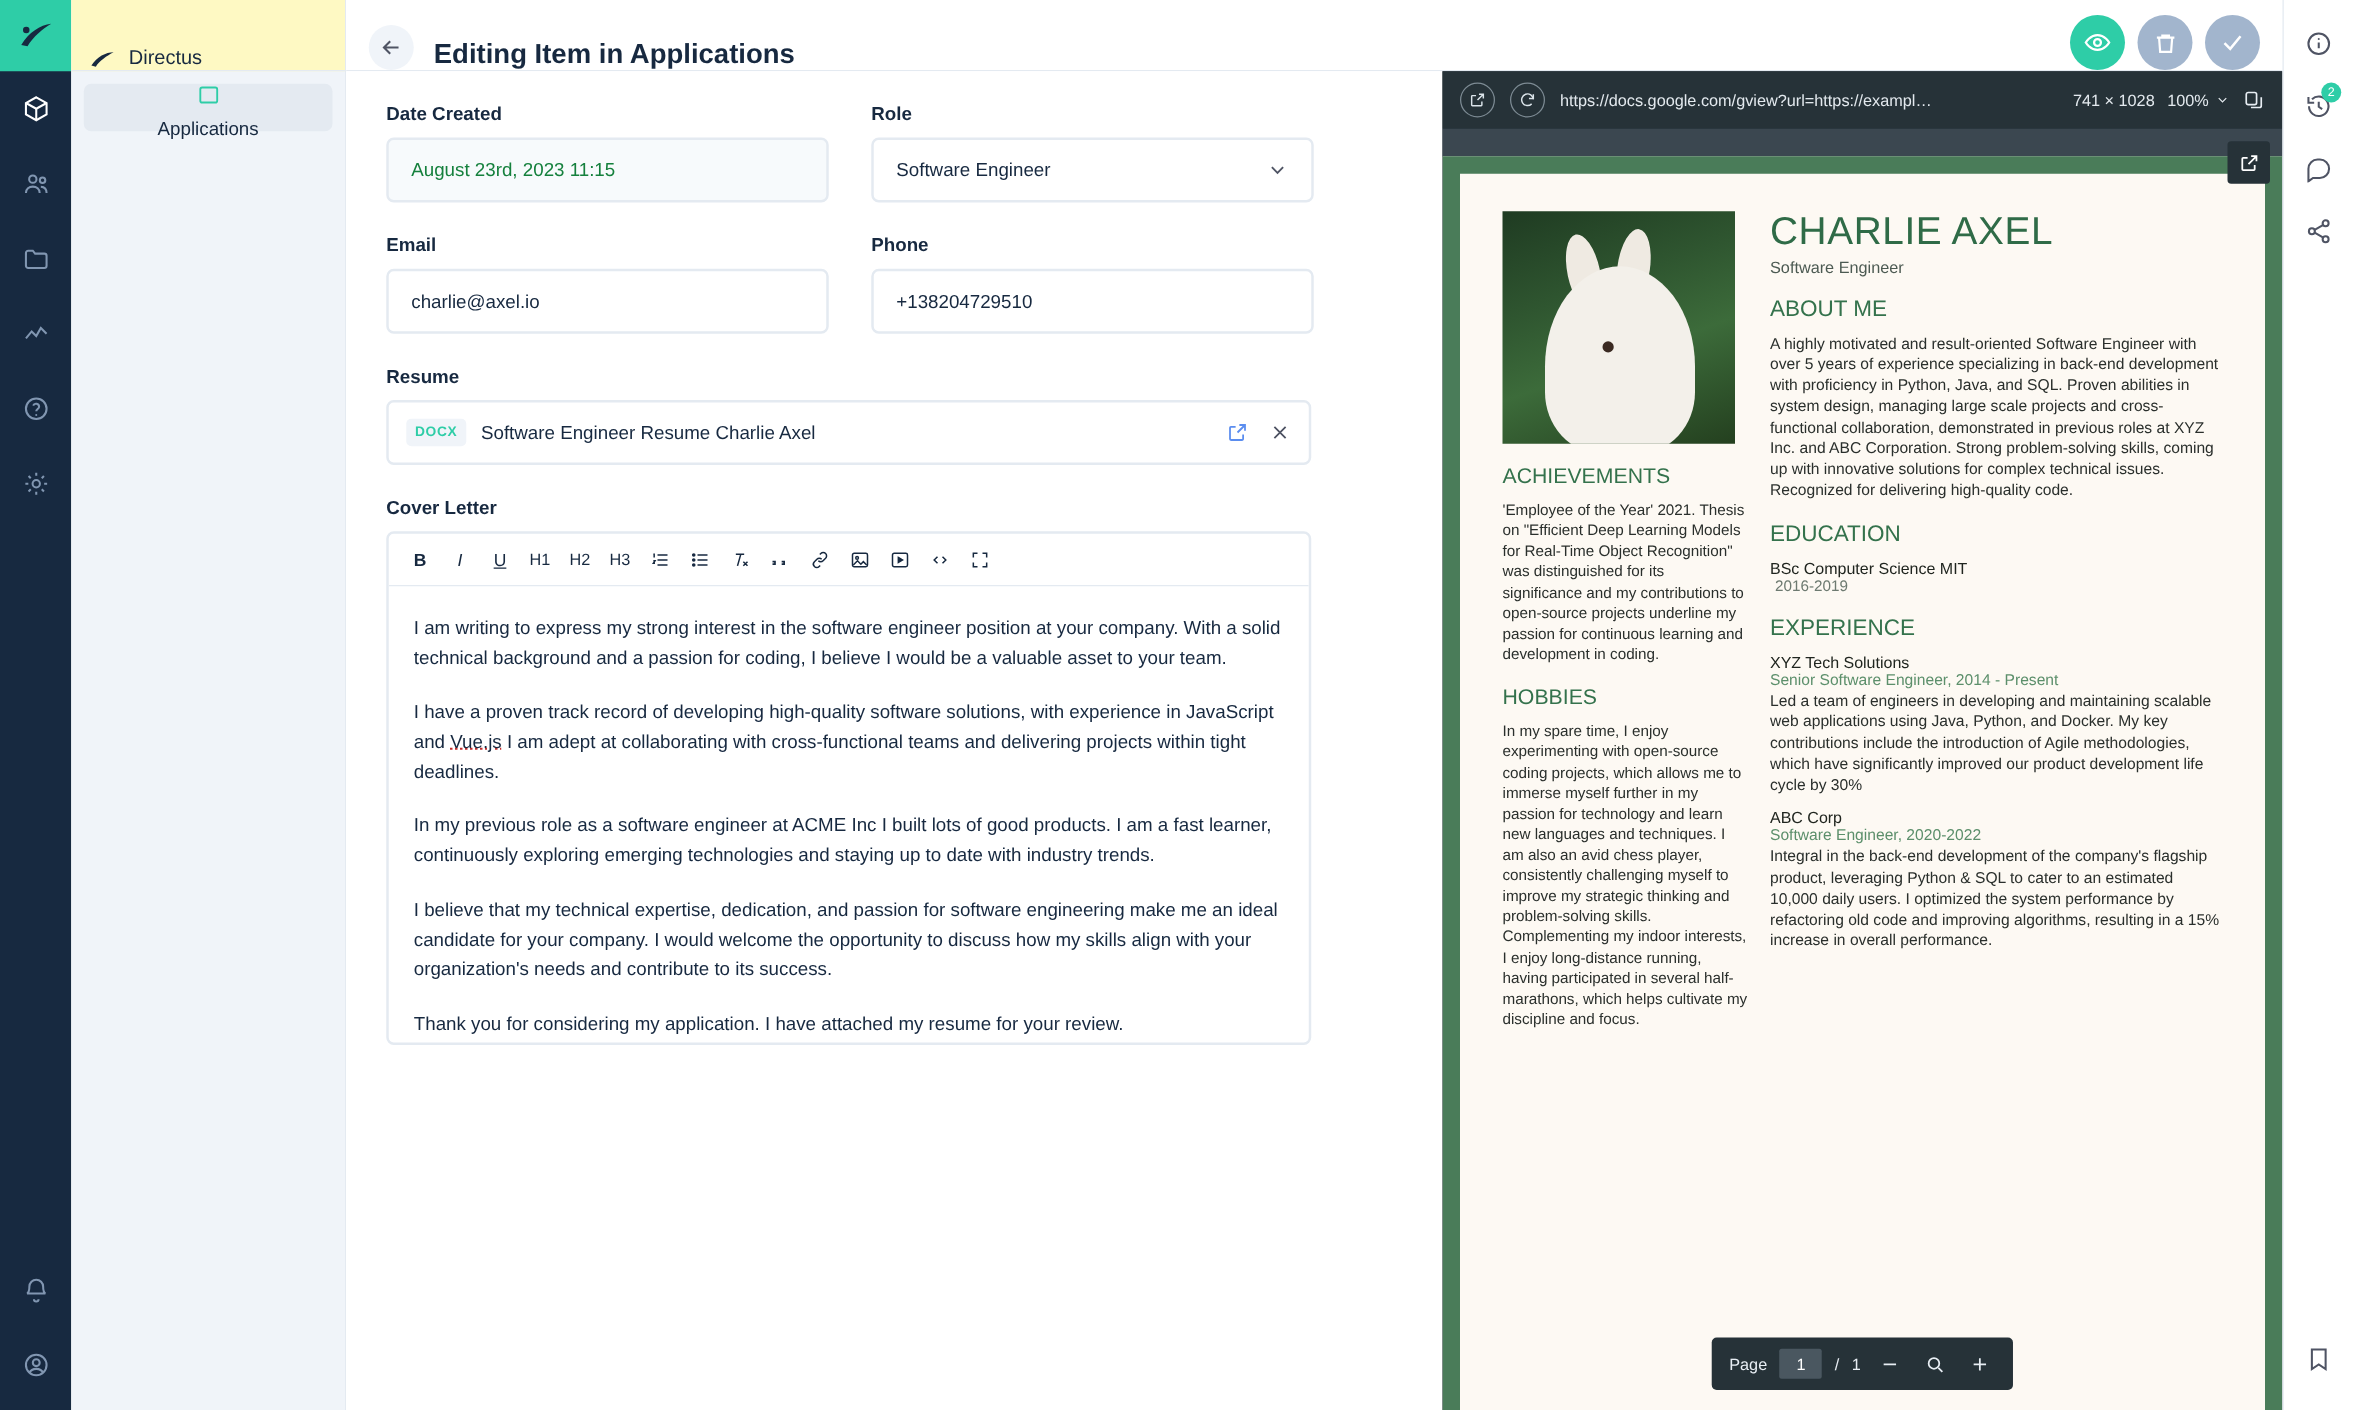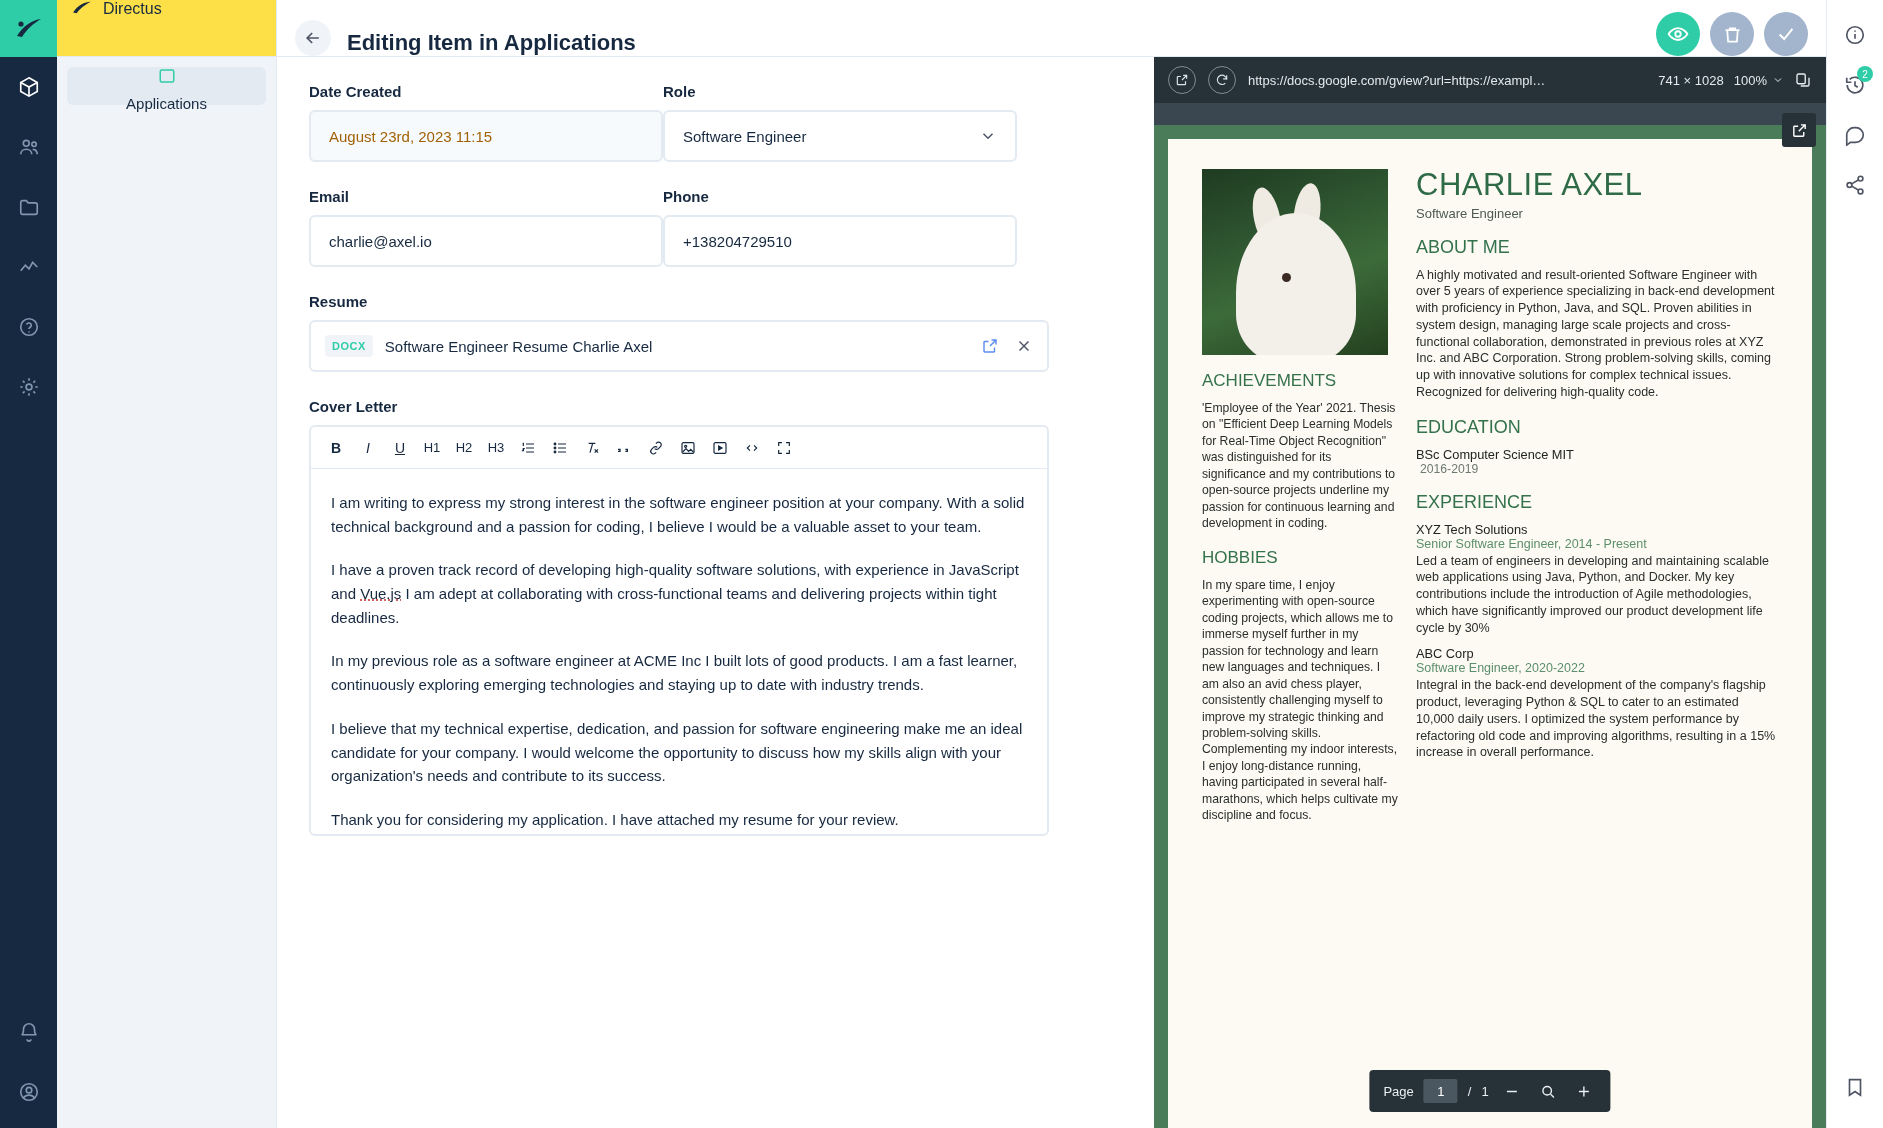--- a/index.html
+++ b/index.html
@@ -43,24 +43,24 @@
     width: 220px;
     flex: 0 0 220px;
     background: #f0f4f9;
     border-right: 1px solid #e4eaf1;
     display: flex;
     flex-direction: column;
   }
   .nav-header {
     height: 57px;
     display: flex;
-    align-items: flex-start;
+    align-items: flex-end;
     gap: 10px;
     padding: 0 14px;
-    background: #fde047;
+    background: #fef9c3;
     border-bottom: 1px solid #e4eaf1;
   }
   .nav-header-title {
     font-size: 16px; color: #172940; font-weight: 400;
   }
   .nav-list { padding: 10px 10px 0 10px; }
   .nav-item {
     display: flex; align-items: center; gap: 10px;
     height: 38px;
     border-radius: 6px;
@@ -118,39 +118,39 @@
   }
 
   
   .form-pane {
     flex: 1;
     min-width: 0;
     padding: 26px 32px 40px 32px;
     overflow: hidden;
     background: #fff;
   }
-  .field-row { display: flex; margin-bottom: 26px; }
+  .field-row { display: flex; gap: 34px; margin-bottom: 26px; }
   .field { display: flex; flex-direction: column; }
   .field.half { width: 354px; flex: 0 0 354px; }
   .field.full { width: 740px; }
   .field-label {
     font-size: 15px; font-weight: bold; color: #172940;
     margin-bottom: 10px;
   }
   .input {
     height: 52px;
     border: 2px solid #e4eaf1;
     border-radius: 6px;
     display: flex; align-items: center;
     padding: 0 18px;
     font-size: 15px;
     color: #172940;
     background: #fff;
   }
-  .input.disabled { background: #f7fafc; color: #a16207; }
+  .input.disabled { background: #f7fafc; color: #15803d; }
   .input .chev { margin-left: auto; color: #4f5464; }
 
   .file-input {
     height: 52px;
     border: 2px solid #e4eaf1;
     border-radius: 6px;
     display: flex; align-items: center;
     padding: 0 14px;
     gap: 12px;
     background: #fff;

